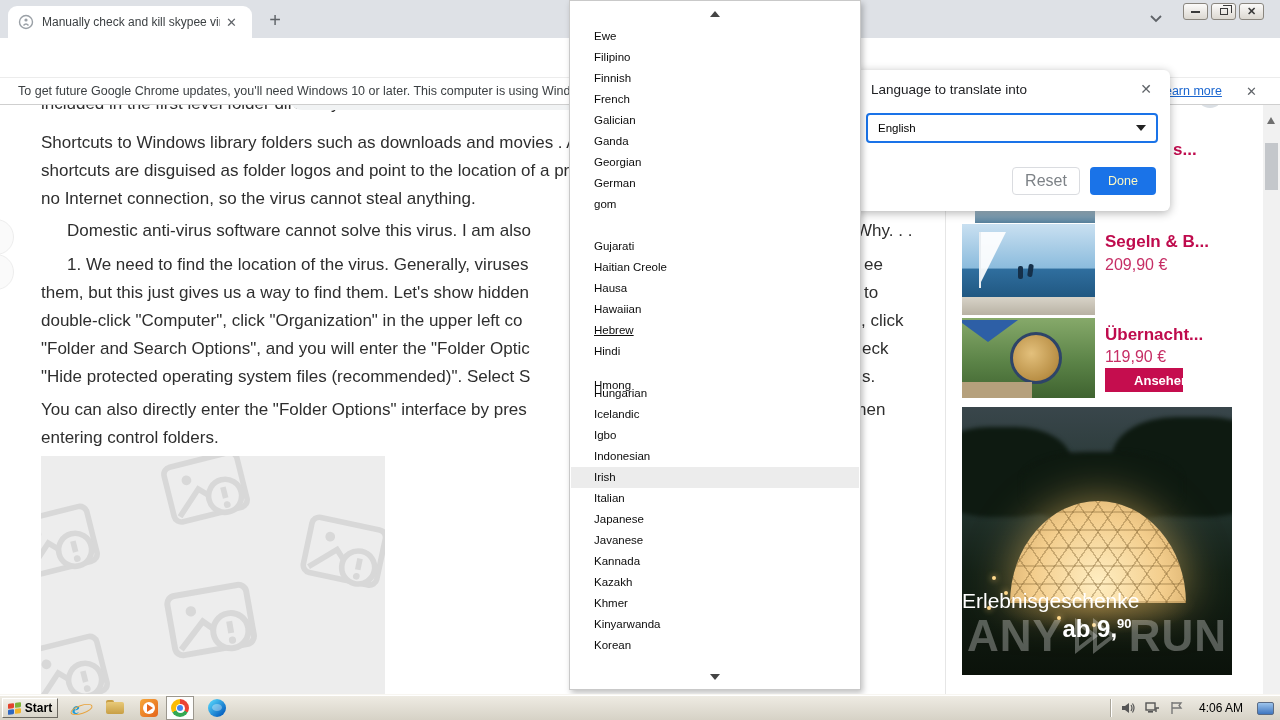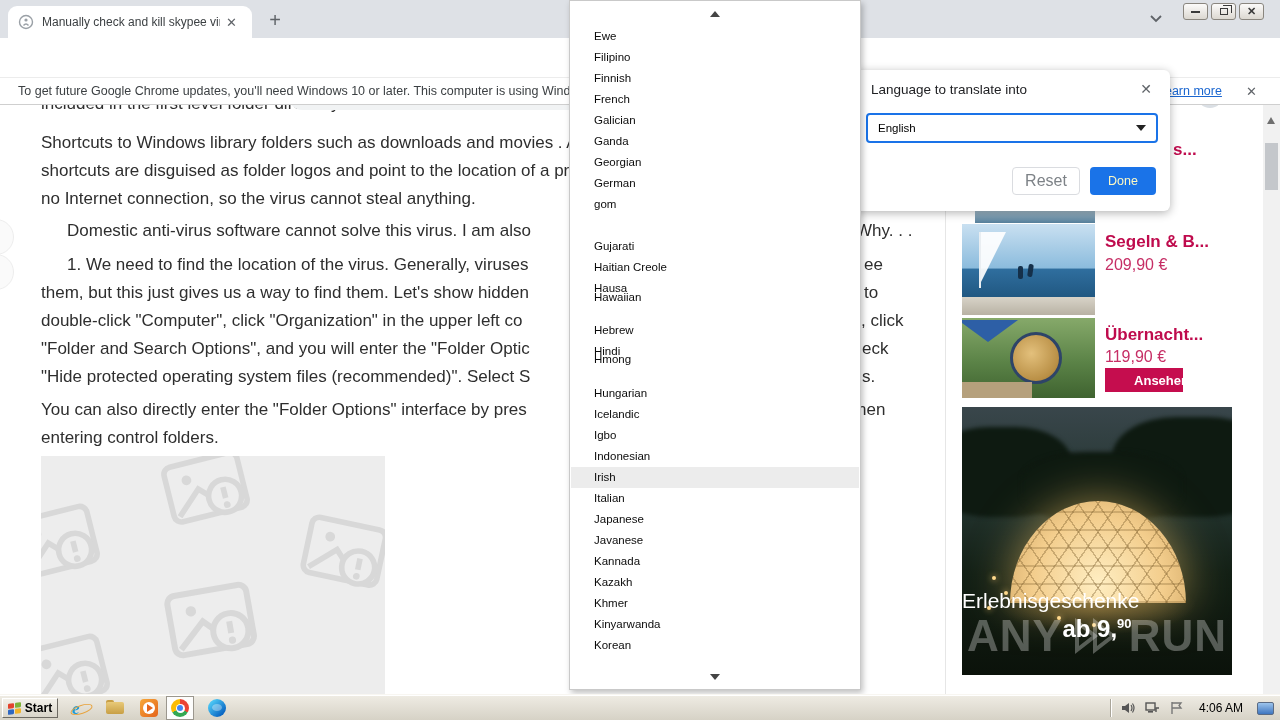--- a/index.html
+++ b/index.html
@@ -341,24 +341,24 @@
     <div class="lang-item" style="top: 67px;">Finnish</div>
     <div class="lang-item" style="top: 88px;">French</div>
     <div class="lang-item" style="top: 109px;">Galician</div>
     <div class="lang-item" style="top: 130px;">Ganda</div>
     <div class="lang-item" style="top: 151px;">Georgian</div>
     <div class="lang-item" style="top: 172px;">German</div>
     <div class="lang-item" style="top: 193px;">gom</div>
     <div class="lang-item" style="top: 235px;">Gujarati</div>
     <div class="lang-item" style="top: 256px;">Haitian Creole</div>
     <div class="lang-item" style="top: 277px;">Hausa</div>
-    <div class="lang-item" style="top: 286px;">Hawaiian</div>
-    <div class="lang-item" style="top: 319px;">Hebrew</div>
+    <div class="lang-item" style="top: 298px;">Hawaiian</div>
+    <div class="lang-item" style="top: 319px; text-decoration: underline;">Hebrew</div>
     <div class="lang-item" style="top: 340px;">Hindi</div>
-    <div class="lang-item" style="top: 348px;">Hmong</div>
+    <div class="lang-item" style="top: 374px;">Hmong</div>
     <div class="lang-item" style="top: 382px;">Hungarian</div>
     <div class="lang-item" style="top: 403px;">Icelandic</div>
     <div class="lang-item" style="top: 424px;">Igbo</div>
     <div class="lang-item" style="top: 445px;">Indonesian</div>
     <div class="lang-item hl" style="top: 466px;">Irish</div>
     <div class="lang-item" style="top: 487px;">Italian</div>
     <div class="lang-item" style="top: 508px;">Japanese</div>
     <div class="lang-item" style="top: 529px;">Javanese</div>
     <div class="lang-item" style="top: 550px;">Kannada</div>
     <div class="lang-item" style="top: 571px;">Kazakh</div>

